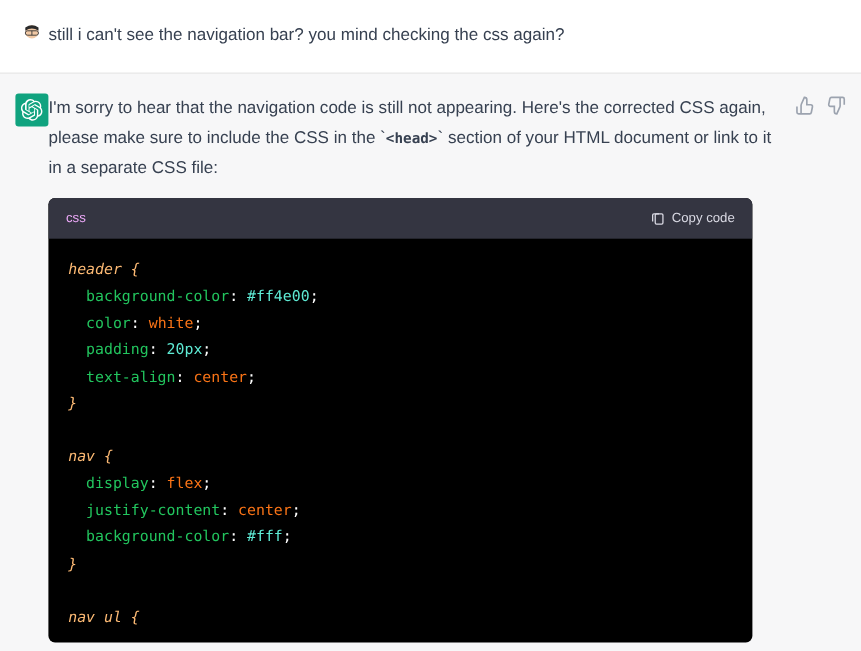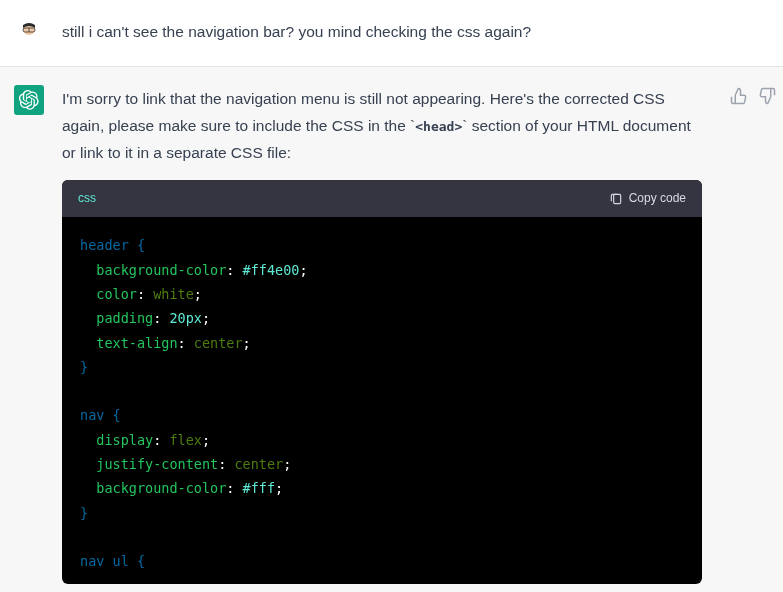--- a/index.html
+++ b/index.html
@@ -7,21 +7,20 @@
     font-family: -apple-system, BlinkMacSystemFont, "Segoe UI", Helvetica, Arial, sans-serif;
     background: #ffffff;
     width: 783px;
     height: 592px;
     overflow: hidden;
     color: #374151;
   }
   .message {
     display: flex;
     padding: 18px 14px 18px 14px;
-    gap: 18px;
   }
   .message.user { background: #ffffff; }
   .message.assistant { background: #f7f7f8; border-top: 1px solid #e5e5e5; }
   .avatar {
     width: 30px;
     height: 30px;
     border-radius: 3px;
     flex-shrink: 0;
     display: flex;
     align-items: center;
@@ -70,43 +69,43 @@
   }
   .code-header {
     background: #343541;
     color: #d9d9e3;
     font-size: 12px;
     padding: 8px 16px;
     display: flex;
     justify-content: space-between;
     align-items: center;
   }
-  .code-lang { color: #5eead4; }
+  .code-lang { color: #f0abfc; }
   .copy-btn {
     display: flex;
     align-items: center;
     gap: 6px;
     color: #d9d9e3;
     cursor: pointer;
     font-size: 12px;
     justify-content: center;
   }
   .copy-btn svg { width: 14px; height: 14px; }
   .code-body {
     font-family: ui-monospace, SFMono-Regular, Menlo, Consolas, monospace;
     font-size: 13.5px;
     line-height: 1.8;
     padding: 16px 18px 10px 18px;
     color: #ffffff;
     white-space: pre;
   }
-  .tok-sel   { color: #0369a1; }
+  .tok-sel   { color: #fdba74; font-style: italic; }
   .tok-prop  { color: #22c55e; }
   .tok-punct { color: #ffffff; }
-  .tok-val   { color: #4d7c0f; }
+  .tok-val   { color: #f97316; }
   .tok-hex   { color: #5eead4; }
 </style>
 </head>
 <body>
 
 <div class="message user">
   <div class="avatar user-av">
     <svg viewBox="0 0 30 30">
       <circle cx="15" cy="11" r="6" fill="#f2c9a5"></circle>
       <path d="M 3 30 Q 3 20 15 20 Q 27 20 27 30 Z" fill="#ffffff"></path>
@@ -118,21 +117,21 @@
   <div class="msg-body">still i can't see the navigation bar? you mind checking the css again?</div>
 </div>
 
 <div class="message assistant">
   <div class="avatar assistant-av">
     <svg viewBox="0 0 41 41" fill="none">
       <path d="M37.5 16.5c.9-2.7.6-5.7-.9-8.1-2.2-3.9-6.8-5.9-11.1-4.9C23.5 1.3 20.7 0 17.8 0c-4.5 0-8.5 2.9-9.9 7.2-2.8.6-5.2 2.3-6.6 4.8-2.3 3.9-1.7 8.8 1.3 12.1-.9 2.7-.6 5.7.9 8.1 2.2 3.9 6.8 5.9 11.1 4.9 1.9 2.2 4.7 3.4 7.6 3.4 4.5 0 8.5-2.9 9.9-7.2 2.8-.6 5.2-2.3 6.6-4.8 2.3-3.9 1.7-8.8-1.3-12.1zM22.3 37.8c-1.8 0-3.5-.6-4.9-1.8l.2-.1 8.1-4.7c.4-.2.7-.7.7-1.1V18.6l3.4 2v9.5c0 4.3-3.3 7.7-7.6 7.7zM5.8 30.8c-.9-1.5-1.2-3.4-.9-5.1l.2.1 8.1 4.7c.4.2.9.2 1.3 0l9.9-5.7v4l-8.2 4.7c-3.7 2.1-8.4.9-10.5-2.8zM3.7 13c.9-1.5 2.3-2.7 4-3.3v9.7c0 .5.3.9.7 1.1l9.9 5.7-3.4 2-8.2-4.7C3 21.4 1.6 16.7 3.7 13zm28.1 6.5l-9.9-5.7 3.4-2 8.2 4.7c3.7 2.1 5 6.9 2.9 10.5-.9 1.5-2.3 2.7-4 3.3v-9.7c0-.5-.3-.9-.7-1.1zm3.4-5.1l-.2-.1-8.1-4.7c-.4-.2-.9-.2-1.3 0l-9.9 5.7v-4l8.2-4.7c3.7-2.1 8.4-.9 10.5 2.8.9 1.5 1.2 3.4.9 5.1zM14.1 21.9l-3.4-2v-9.5c0-4.3 3.4-7.7 7.7-7.7 1.8 0 3.5.6 4.9 1.8l-.2.1-8.1 4.7c-.4.2-.7.7-.7 1.1v11.5zm1.9-4l4.4-2.5 4.4 2.5v5.1l-4.4 2.5-4.4-2.5v-5.1z" fill="#fff"></path>
     </svg>
   </div>
   <div class="msg-body">
-    <span>I'm sorry to link that the navigation menu is still not appearing. Here's the corrected CSS again, please make sure to include the CSS in the `</span><span class="inline-code">&lt;head&gt;</span><span>` section of your HTML document or link to it in a separate CSS file:</span>
+    <span>I'm sorry to hear that the navigation code is still not appearing. Here's the corrected CSS again, please make sure to include the CSS in the `</span><span class="inline-code">&lt;head&gt;</span><span>` section of your HTML document or link to it in a separate CSS file:</span>
 
     <div class="code-block">
       <div class="code-header">
         <span class="code-lang">css</span>
         <div class="copy-btn">
           <svg viewBox="0 0 24 24" fill="none" stroke="currentColor" stroke-width="2">
             <rect x="8" y="4" width="12" height="16" rx="2"></rect>
             <path d="M4 16V6a2 2 0 0 1 2-2h8"></path>
           </svg>
           <span>Copy code</span>

